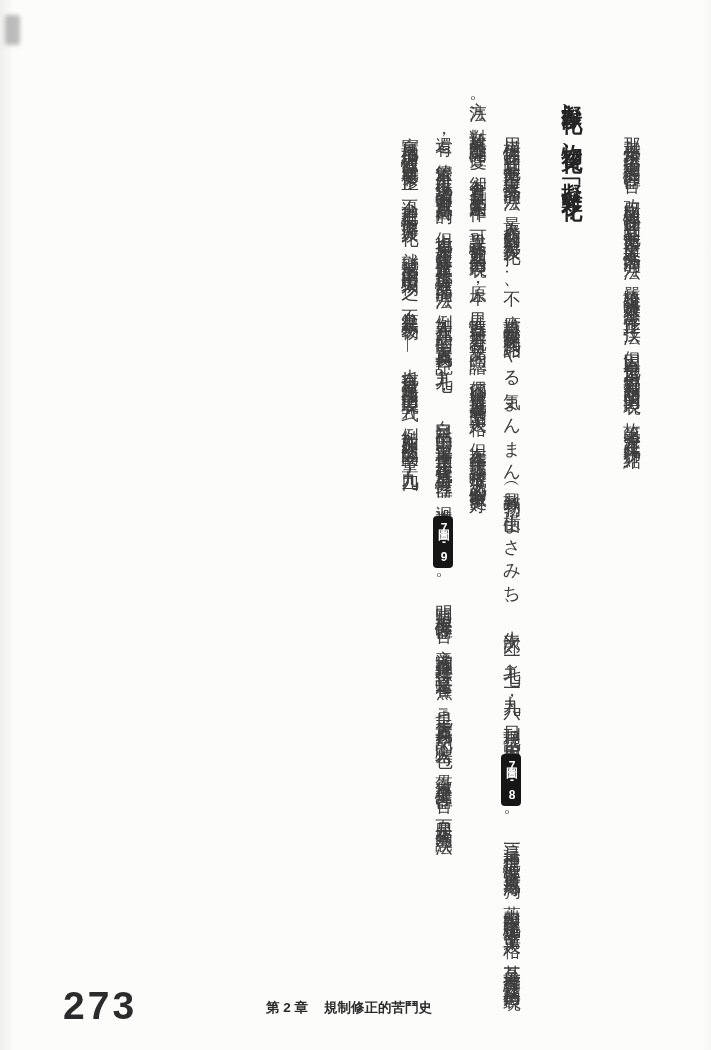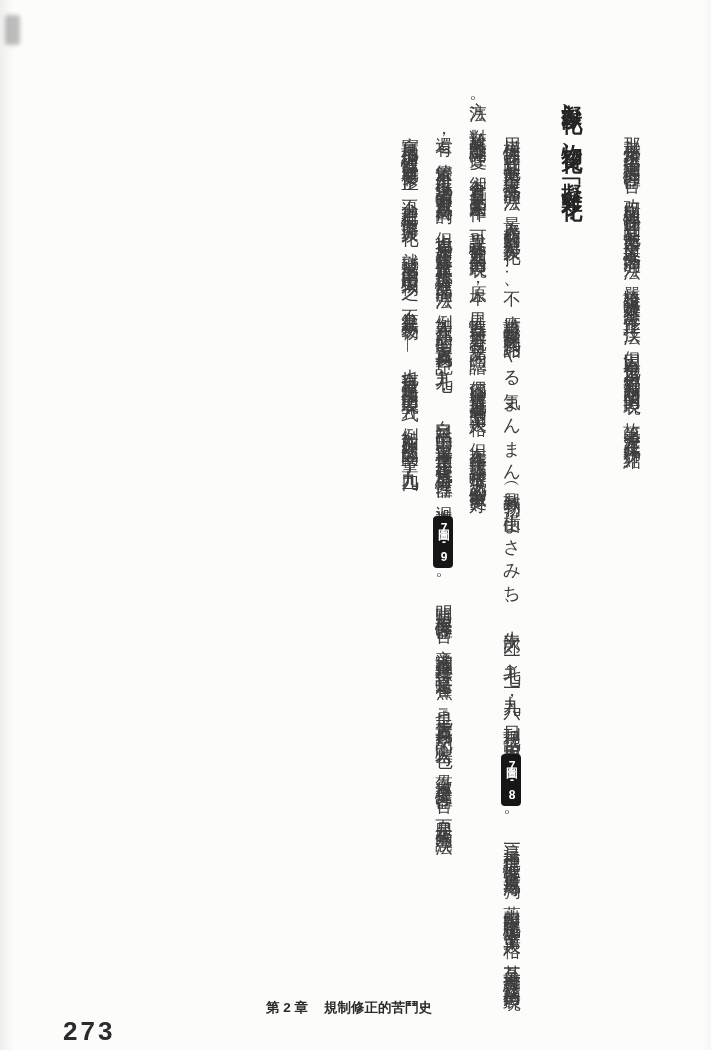--- a/index.html
+++ b/index.html
@@ -72,24 +72,24 @@
     line-height: 1.15;
     letter-spacing: 0.5px;
     padding: 4px 3px;
     margin: 3px 0;
     text-orientation: upright;
     text-indent: 0;
   }
   .footer-page-number {
     position: absolute;
     left: 63px;
-    top: 1016px;
+    top: 984px;
     font-family: "Liberation Sans", sans-serif;
     font-weight: bold;
-    font-size: 26px;
+    font-size: 39px;
     letter-spacing: 3px;
     color: #2b2b2b;
   }
   .footer-chapter {
     position: absolute;
     left: 266px;
     top: 999px;
     font-family: "Liberation Sans", sans-serif;
     font-weight: bold;
     font-size: 13.5px;

